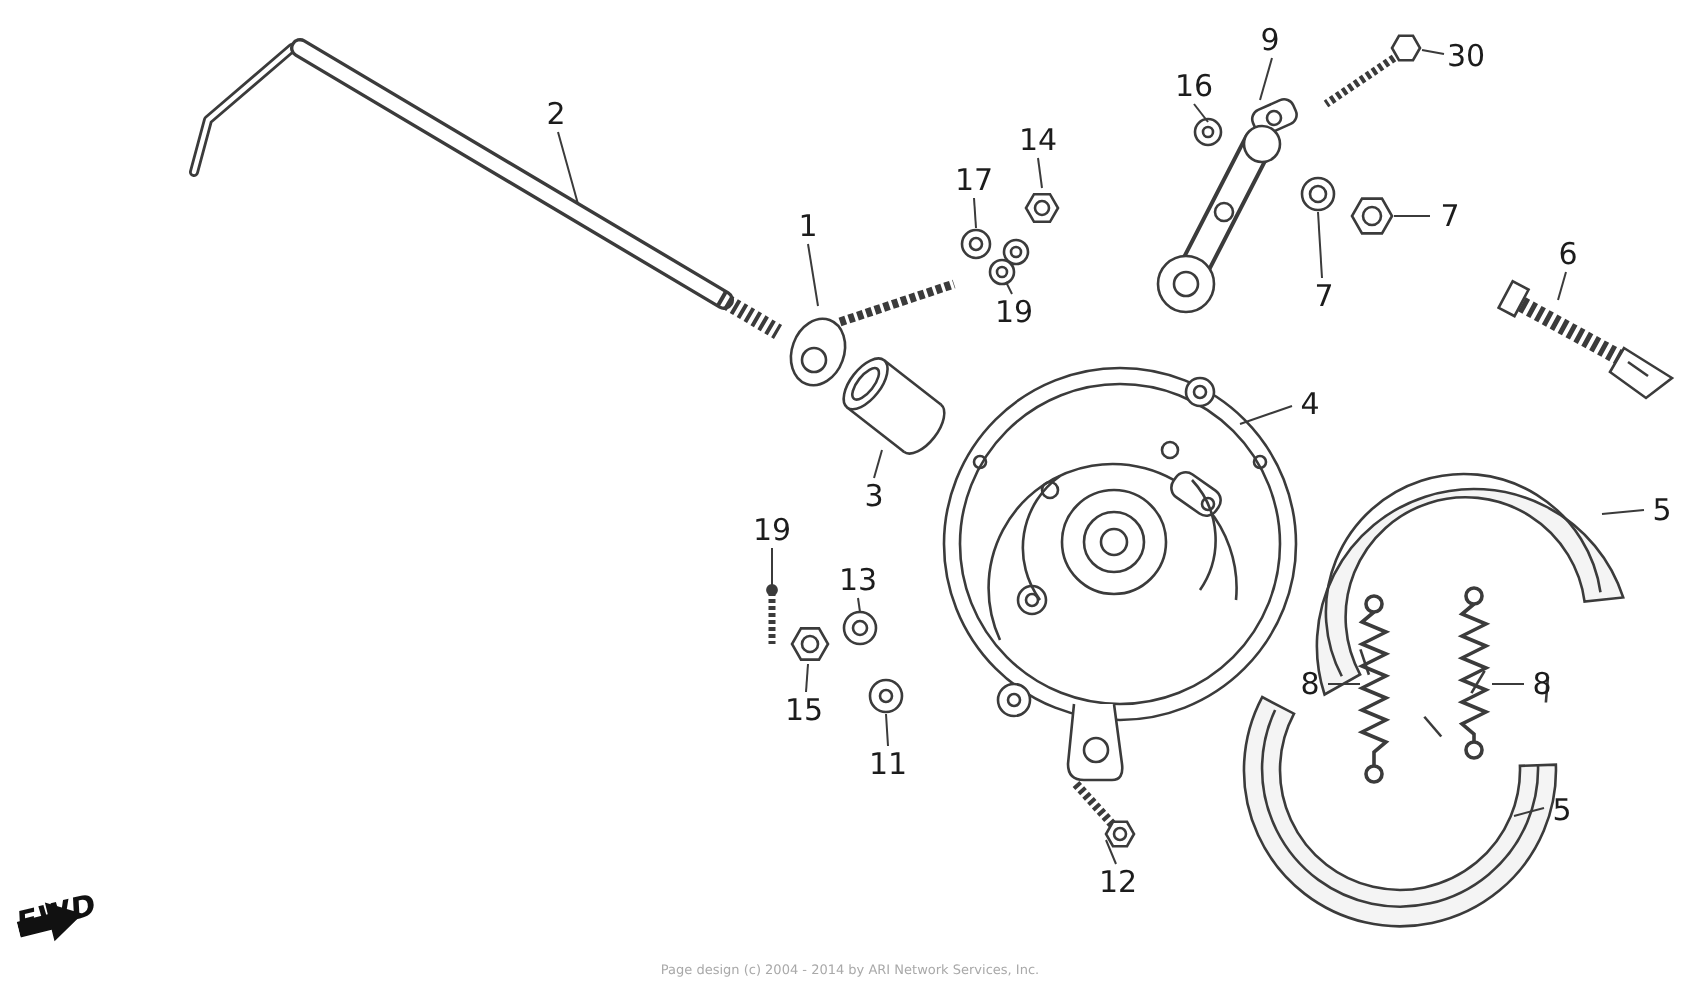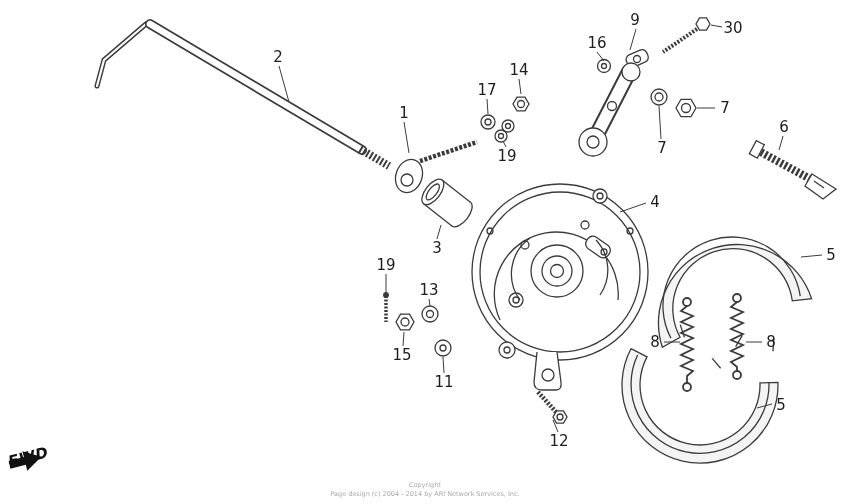--- a/index.html
+++ b/index.html
@@ -220,17 +220,16 @@
 <div class="callout" style="left:781px;top:405px">5</div>
 
 <div class="fwd">
   <span class="fwd-text">FWD</span>
   <svg width="34" height="24" viewBox="0 0 34 24">
     <polygon points="0,8 16,8 16,2 33,12 16,22 16,16 0,16" fill="#111111"></polygon>
   </svg>
 </div>
 
 <div class="footer">
-  <div>Copyright</div>
   <div>Page design (c) 2004 - 2014 by ARI Network Services, Inc.</div>
 </div>
 
 </div>
 
 </body></html>

